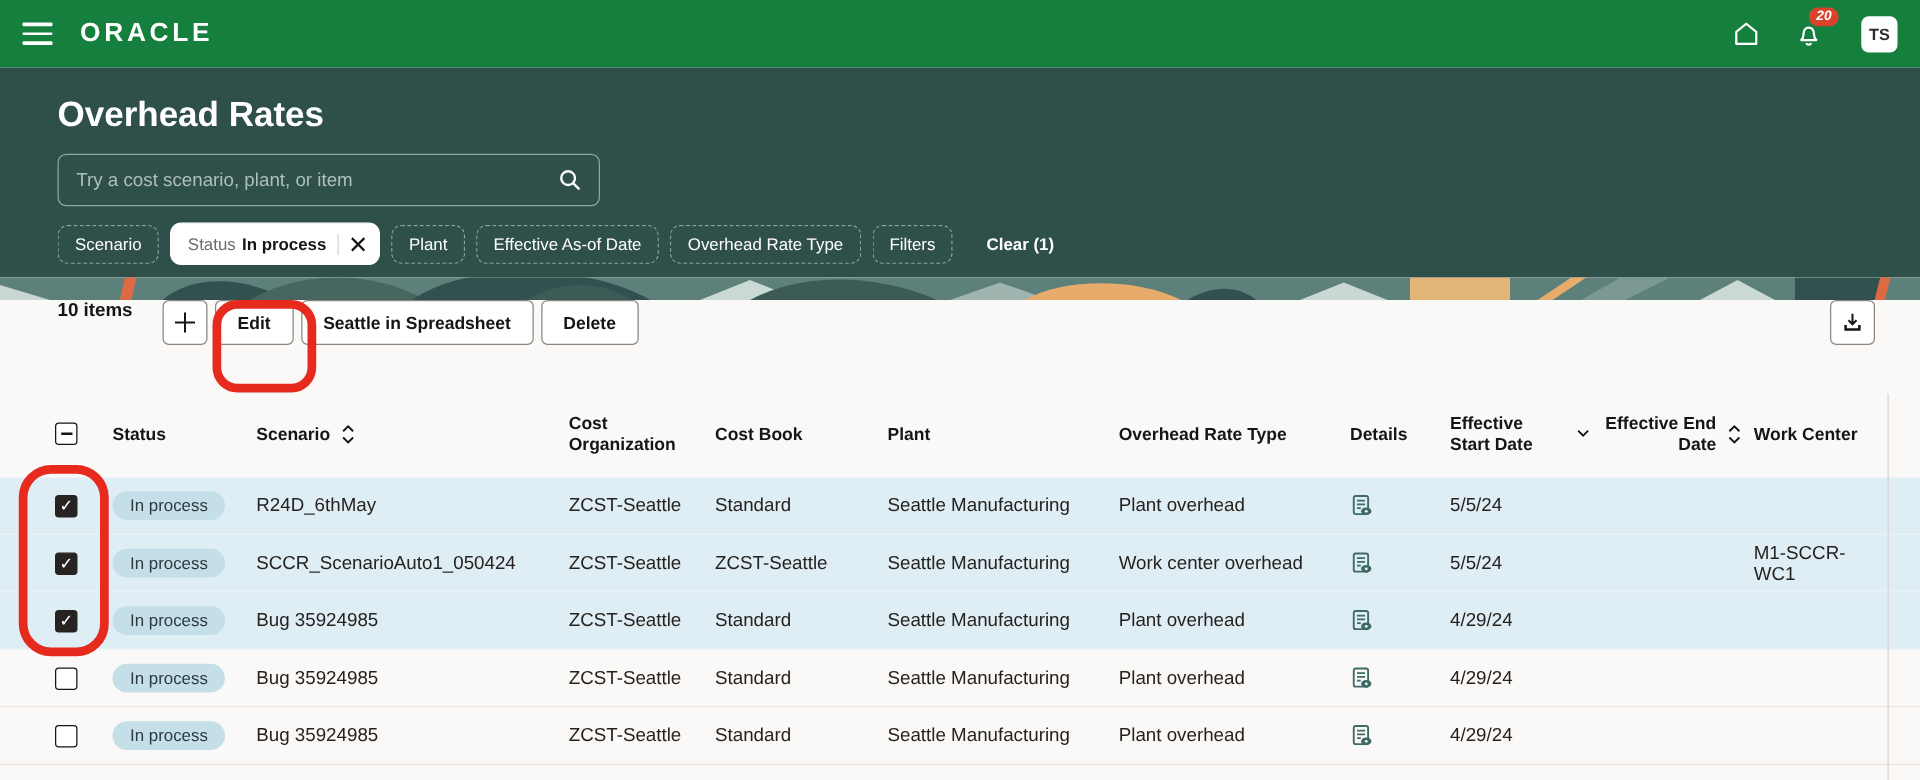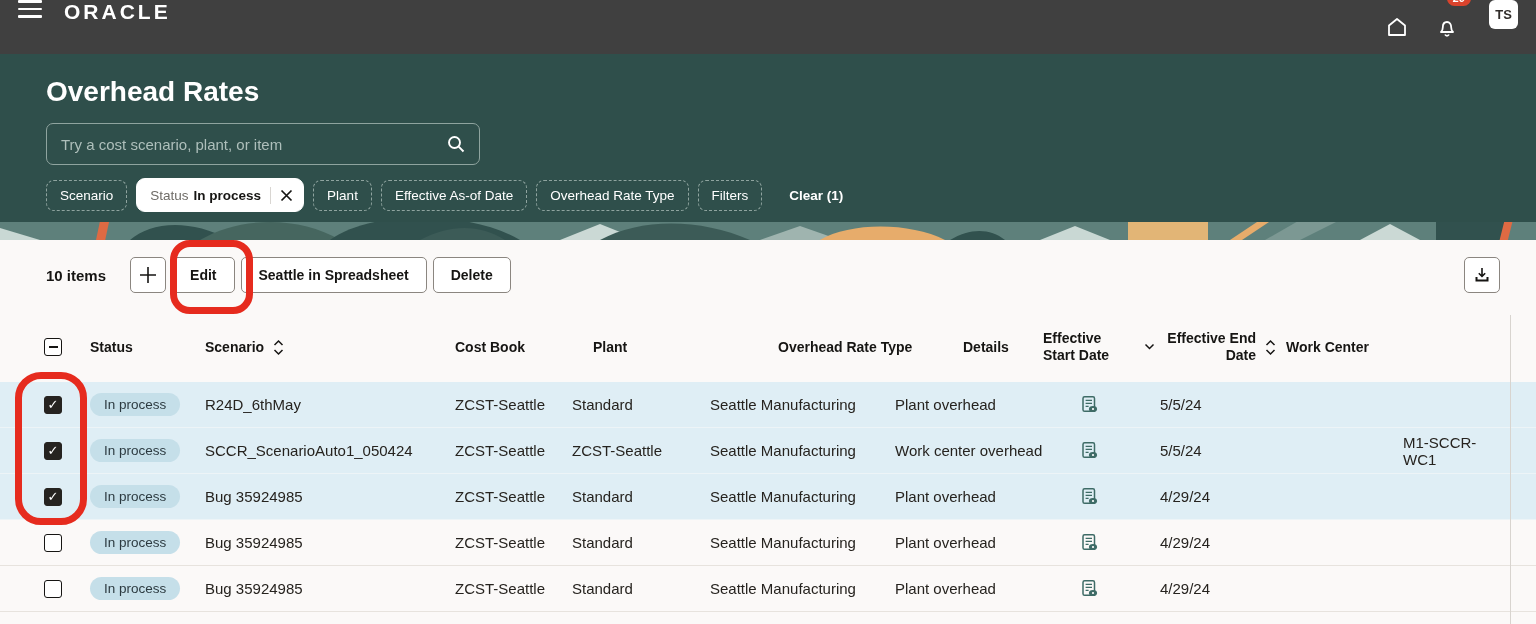--- a/index.html
+++ b/index.html
@@ -1,21 +1,21 @@
 <!DOCTYPE html>
 <html><head>
 <meta charset="utf-8">
 <style>
   * { margin:0; padding:0; box-sizing:border-box; }
   body { font-family:"Liberation Sans","DejaVu Sans",sans-serif; background:#777; }
   .screen { position:relative; width:1536px; height:624px; overflow:hidden; background:#FBF9F8; }
 
   
-  .topbar { position:absolute; top:0; left:0; width:100%; height:54px; background:#404040;
-            display:flex; padding:0 18px; }
+  .topbar { position:absolute; top:0; left:0; width:100%; height:54px; background:#15803d;
+            display:flex; align-items:center; padding:0 18px; }
   .hamburger { width:24px; height:18px; display:flex; flex-direction:column; justify-content:space-between; cursor:pointer; }
   .hamburger span { display:block; height:2.6px; background:#fff; border-radius:1px; }
   .brand { color:#fff; font-size:21px; font-weight:bold; letter-spacing:3px; margin-left:22px; }
   .topbar-spacer { flex:1; }
   .topbar-icon { position:relative; margin-left:26px; display:flex; align-items:center; cursor:pointer; }
   .badge { position:absolute; top:-9px; left:12px; background:#D9432C; color:#fff; font-size:11px; font-weight:bold;
            border-radius:10px; padding:2px 6px; line-height:1;font-style:italic; }
   .avatar { margin-left:30px; width:29px; height:29px; background:#fff; border-radius:6px;
             display:flex; align-items:center; justify-content:center; font-size:13px; font-weight:bold; color:#312D2A; cursor:pointer; }
 
@@ -34,21 +34,21 @@
                   padding:0 10px 0 13px; font-size:13.5px; cursor:pointer; white-space:nowrap; }
   .chip-applied .field { color:#6E6B66; margin-right:5px; }
   .chip-applied .value { color:#161513; font-weight:bold; }
   .chip-applied .divider { width:1px; height:17px; background:#D9D6D2; margin:0 9px; }
   .clear-link { color:#fff; font-size:13.5px; font-weight:bold; margin-left:18px; cursor:pointer; }
 
   
   .banner { position:absolute; top:222px; left:0; width:100%; height:18px; }
 
   
-  .toolbar { position:absolute; top:240px; left:0; width:100%; height:70px; display:flex; align-items:center; padding:0 36px 0 46px; }
+  .toolbar { position:absolute; top:240px; left:0; width:100%; height:70px; display:flex; align-items:flex-start; padding:0 36px 0 46px; }
   .items-count { font-size:15px; font-weight:bold; color:#161513; margin-right:24px; }
   .btn { height:36px; background:#fff; border:1px solid #8B8680; border-radius:5px; color:#161513;
          font-size:14px; font-weight:bold; font-family:"Liberation Sans",sans-serif;
          display:flex; align-items:center; justify-content:center; padding:0 17px; margin-right:6px; cursor:pointer; }
   .btn-square { width:36px; padding:0; }
   .toolbar-spacer { flex:1; }
 
   
   .table { position:absolute; top:312px; left:0; width:100%; }
   .thead { display:flex; align-items:center; min-height:70px; padding-left:44px; }
@@ -190,20 +190,23 @@
     <div class="cell hdr c-status">
           <span>Status</span>
         </div>
         <div class="cell hdr c-scenario">
           <span>Scenario</span>
           <svg class="sort" width="11" height="17" viewBox="0 0 11 17" fill="none" stroke="#161513" stroke-width="1.5">
             <path d="M1.5 6 5.5 2l4 4"></path>
             <path d="M1.5 11l4 4 4-4"></path>
           </svg>
         </div>
+        <div class="cell hdr c-costorg">
+          <span>Cost Organization</span>
+        </div>
         <div class="cell hdr c-costbook">
           <span>Cost Book</span>
         </div>
         <div class="cell hdr c-plant">
           <span>Plant</span>
         </div>
         <div class="cell hdr c-ratetype">
           <span>Overhead Rate Type</span>
         </div>
         <div class="cell hdr c-details">

